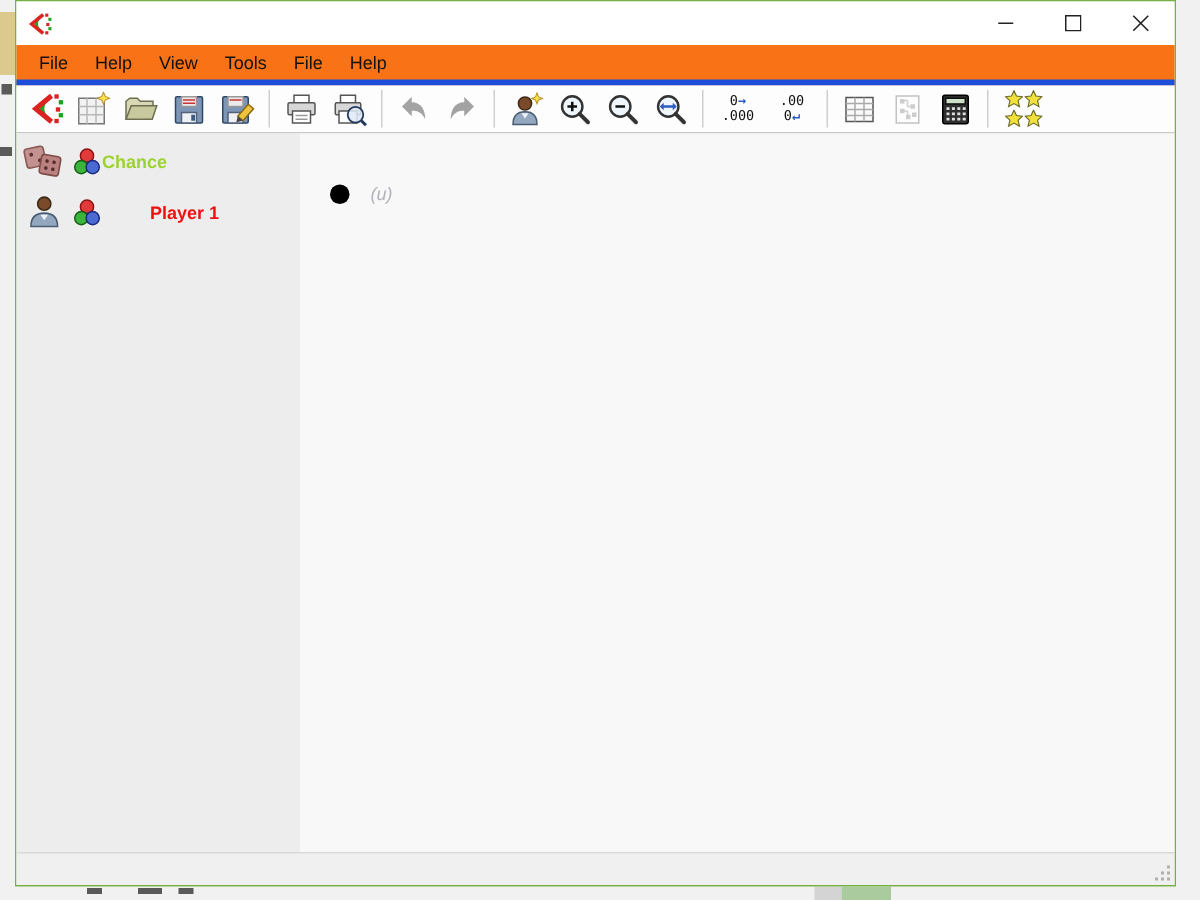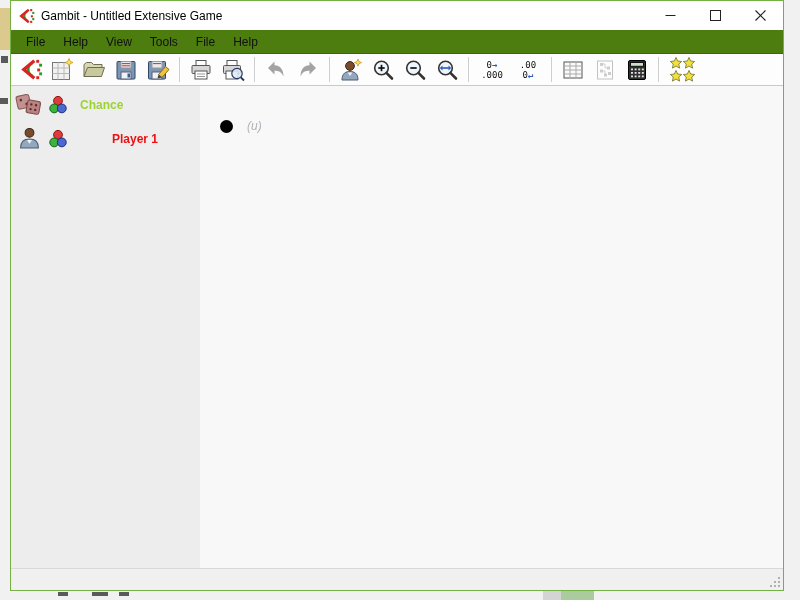--- a/index.html
+++ b/index.html
@@ -16,37 +16,37 @@
   
   .win{position:absolute;left:10px;top:0;width:774px;height:591px;box-sizing:border-box;
        border:1px solid #76b043;background:#ffffff;display:flex;flex-direction:column;}
 
   .titlebar{height:29px;display:flex;align-items:center;flex:0 0 auto;background:#fff;}
   .title-icon{margin:0 6px 0 6px;width:18px;height:18px;flex:0 0 auto;}
   .title-text{font-size:12px;color:#000;}
   .win-controls{margin-left:auto;display:flex;height:100%;}
   .win-btn{width:45px;height:100%;display:flex;align-items:center;justify-content:center;}
 
-  .menubar{height:23px;display:flex;align-items:center;padding-left:6px;background:#4d7c0f;
-           border-bottom:1px solid #1d4ed8;flex:0 0 auto;}
+  .menubar{height:23px;display:flex;align-items:center;padding-left:6px;background:#f97316;
+           border-bottom:4px solid #1d4ed8;flex:0 0 auto;}
   .menu-item{padding:0 9px;line-height:22px;}
 
   .toolbar{height:31px;display:flex;align-items:center;padding-left:3px;background:#fdfdfd;
            border-bottom:1px solid #c9c9c9;flex:0 0 auto;}
   .tbtn{width:26px;height:26px;display:flex;align-items:center;justify-content:center;margin:0 3px;flex:0 0 auto;}
   .tsep{width:1px;height:25px;background:#cfcfcf;margin:0 5px;flex:0 0 auto;}
   .decbtn{width:32px;height:26px;margin:0 2px;display:flex;flex-direction:column;align-items:center;justify-content:center;
           font-family:"DejaVu Sans Mono",monospace;font-size:9px;line-height:10px;color:#111;flex:0 0 auto;}
   .decbtn .arr{color:#2d5bbf;font-weight:bold;}
   .stars{display:grid;grid-template-columns:12px 12px;grid-template-rows:12px 12px;gap:1px;}
 
   .content{flex:1 1 auto;display:flex;min-height:0;}
   .sidebar{width:189px;flex:0 0 auto;background:#ededed;padding-top:2px;}
   .prow{height:34px;display:flex;align-items:center;padding-left:4px;}
-  .prow .pname{margin-left:12px;font-weight:bold;font-size:12px;}
+  .prow .pname{margin-left:0;font-weight:bold;font-size:12px;}
   .icon-slot1{width:28px;height:26px;flex:0 0 auto;}
   .icon-slot2{width:20px;height:20px;margin-left:5px;flex:0 0 auto;}
 
   .canvas{flex:1 1 auto;position:relative;background:#f8f8f8;}
   .node-dot{position:absolute;left:20px;top:34px;width:13px;height:13px;border-radius:50%;background:#000;}
   .node-label{position:absolute;left:47px;top:33px;font-style:italic;color:#b2b2ba;font-size:12px;}
 
   .statusbar{height:21px;flex:0 0 auto;background:#f0f0f0;border-top:1px solid #d9d9d9;
              display:flex;align-items:center;position:relative;}
   .grip{position:absolute;right:2px;bottom:2px;}
@@ -72,21 +72,20 @@
       <svg viewBox="0 0 26 26" width="18" height="18">
         <path d="M15 6 C9 9 9 17 15 20" fill="none" stroke="#22a022" stroke-width="3"></path>
         <path d="M17 4 L6 13 L17 22" fill="none" stroke="#dd2222" stroke-width="3.4"></path>
         <rect x="19" y="3" width="3" height="3" fill="#dd2222"></rect>
         <rect x="22" y="7" width="3" height="3" fill="#22a022"></rect>
         <rect x="20" y="12" width="3" height="3" fill="#dd2222"></rect>
         <rect x="22" y="16" width="3" height="3" fill="#22a022"></rect>
         <rect x="19" y="20" width="3" height="3" fill="#dd2222"></rect>
       </svg>
     </span>
-    <span class="title-text">Gambit - Untitled Extensive Game</span>
     <span class="win-controls">
       <span class="win-btn">
         <svg width="11" height="11">
             <line x1="0.5" y1="5.5" x2="10.5" y2="5.5" stroke="#222" stroke-width="1"></line>
           </svg>
       </span>
       <span class="win-btn">
         <svg width="11" height="11">
             <rect x="0.5" y="0.5" width="10" height="10" fill="none" stroke="#222" stroke-width="1"></rect>
           </svg>

